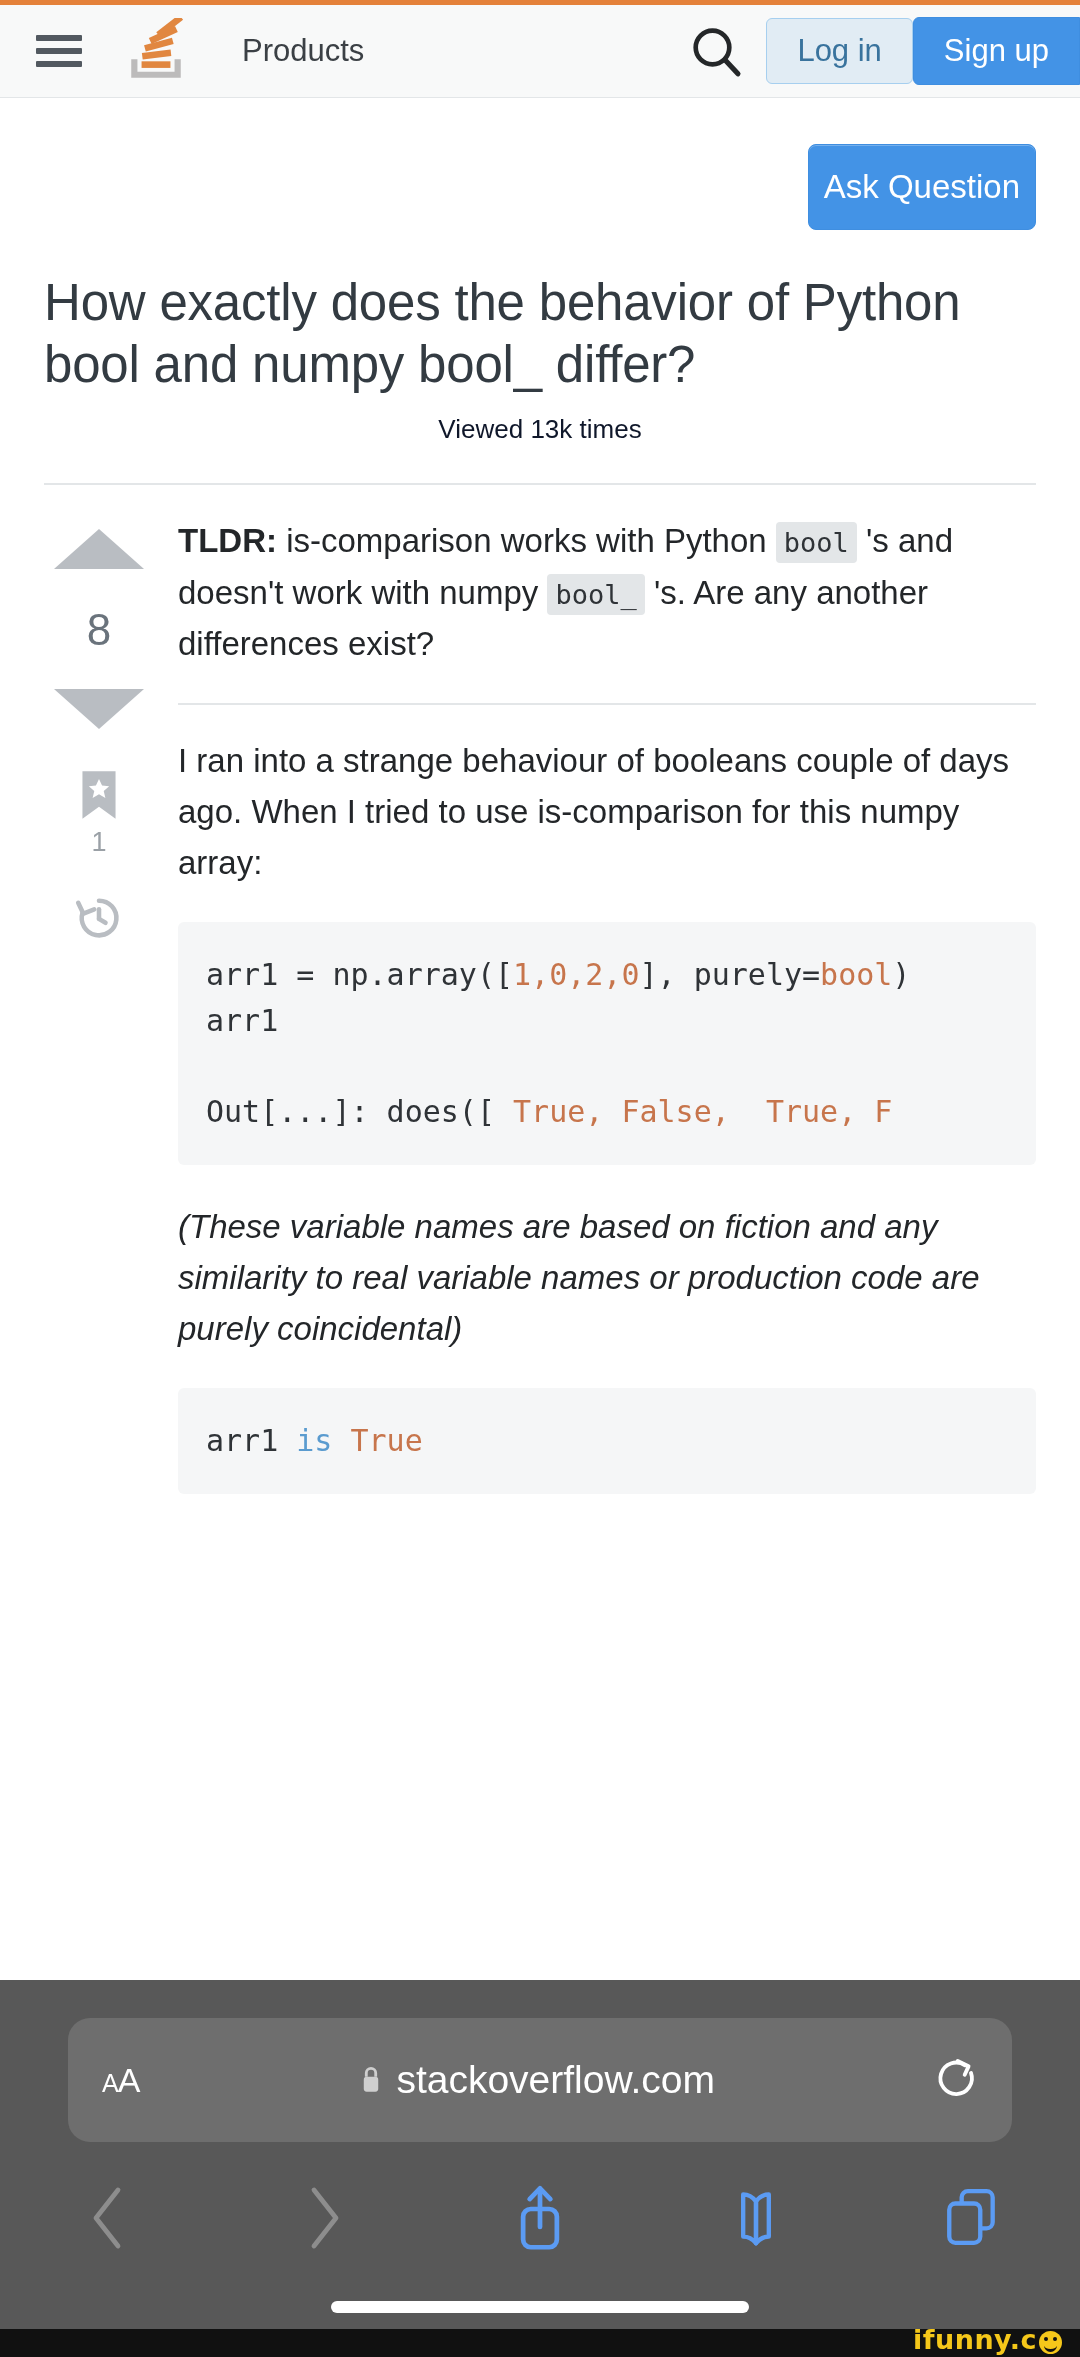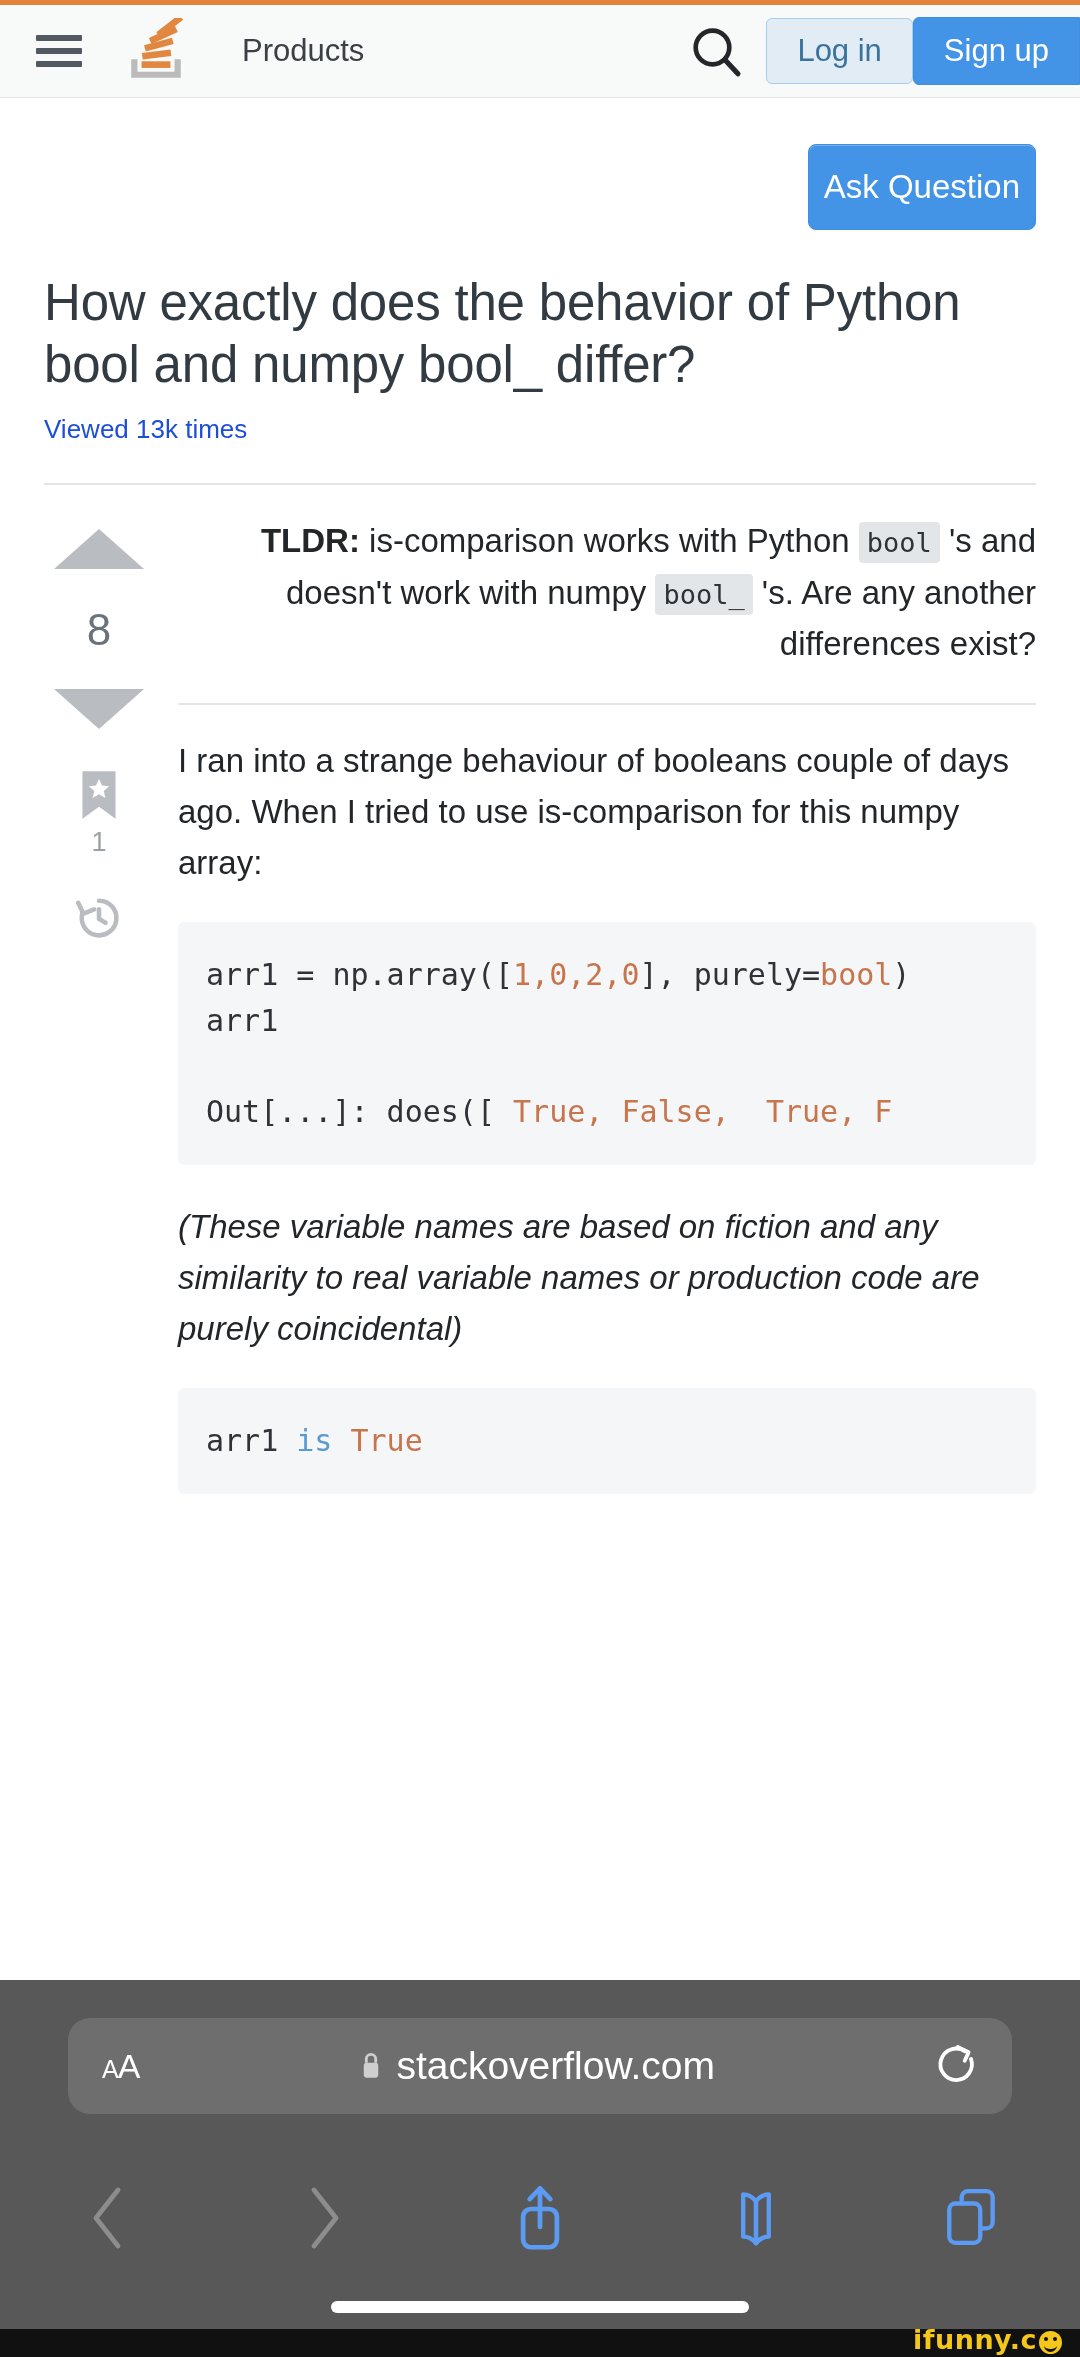--- a/index.html
+++ b/index.html
@@ -92,21 +92,21 @@
   h1.qtitle {
     margin-top:42px;
     font-size:51px; line-height:1.22; font-weight:400; color:#333b42;
     letter-spacing:-0.2px;
   }
   .meta {
     margin-top:26px; font-size:26px; color:#232629;
     display:flex; flex-wrap:wrap; gap:34px;
   }
   .meta .lbl { color:#6a737c; }
-  .meta-row2 { margin-top:18px; font-size:26px; color:#1d4ed8; }
+  .meta-row2 { margin-top:18px; font-size:26px; color:#0f172a;text-align:center; }
   .hr-full { height:2px; background:#e3e6e8; margin-top:38px; }
 
   
   .qwrap { display:flex; padding-top:30px; }
   .votecol { width:110px; flex:0 0 110px; padding-top:14px; display:flex; flex-direction:column; align-items:center; }
   .arrow-up {
     width:0; height:0;
     border-left:45px solid transparent;
     border-right:45px solid transparent;
     border-bottom:40px solid #b9bdc2;
@@ -116,21 +116,21 @@
     border-left:45px solid transparent;
     border-right:45px solid transparent;
     border-top:40px solid #b9bdc2;
   }
   .votecount { font-size:44px; color:#6a737c; margin:36px 0 34px; }
   .bookmark { margin-top:40px; width:44px; height:52px; }
   .bmcount { font-size:27px; color:#9aa0a6; margin-top:6px; }
   .history { margin-top:34px; width:52px; height:52px; }
 
   .qbody { flex:1; padding-left:24px; padding-right:0; }
-  .tldr { font-size:33px; line-height:1.55; color:#232629;text-align:right; }
+  .tldr { font-size:33px; line-height:1.55; color:#232629; }
   .tldr b { font-weight:700; }
   code.inline {
     font-family:"DejaVu Sans Mono", monospace;
     background:#e3e6e8; color:#2f3337;
     font-size:27px; padding:5px 8px; border-radius:4px;
   }
   .hr-inner { height:2px; background:#e3e6e8; margin:34px 0 30px 0; }
   p.para { font-size:33px; line-height:1.55; color:#232629; margin-bottom:34px; }
   p.para.italic { font-style:italic; }
 
@@ -145,21 +145,21 @@
   .tk-kw  { color:#c7754c; }
   .tk-bool{ color:#c7754c; }
   .tk-op  { color:#5a9bcf; }
 
   
   .safari {
     position:absolute; left:0; bottom:0; width:1080px; height:377px;
     background:#585858;
   }
   .urlbar {
-    position:absolute; left:68px; top:38px; width:944px; height:96px;
+    position:absolute; left:68px; top:38px; width:944px; height:124px;
     background:#6e6e6e; border-radius:22px;
     display:flex; align-items:center; padding:0 34px;
   }
   .aa { color:#fff; font-size:34px; letter-spacing:-1px; }
   .aa small { font-size:25px; }
   .urlcenter {
     flex:1; display:flex; align-items:center; justify-content:center; gap:14px;
   }
   .lock { width:22px; height:30px; }
   .urltext { color:#fff; font-size:39px; }

